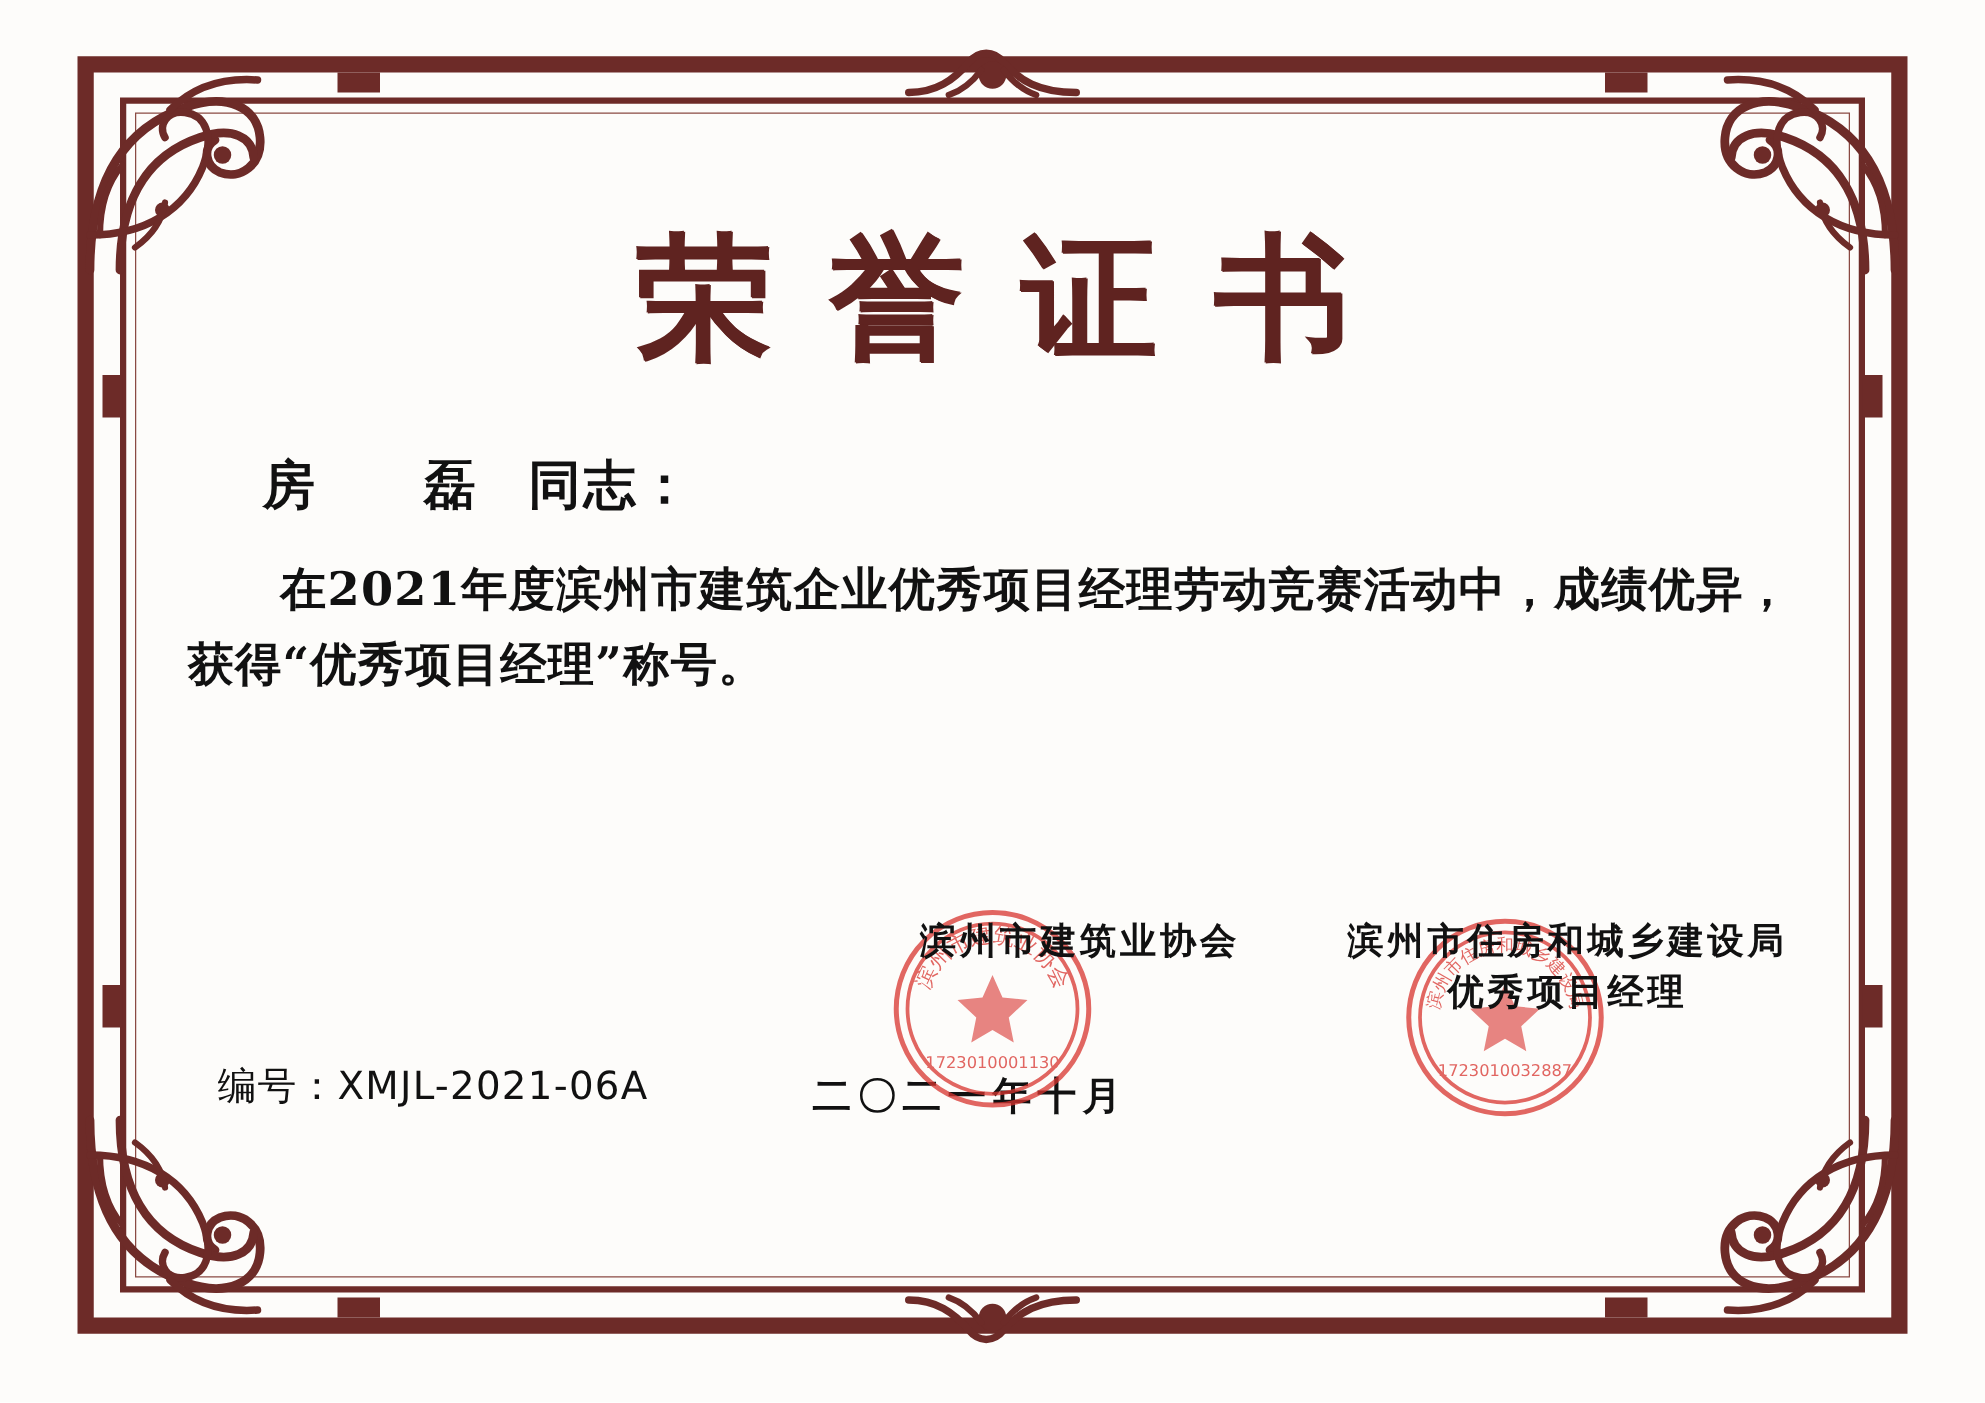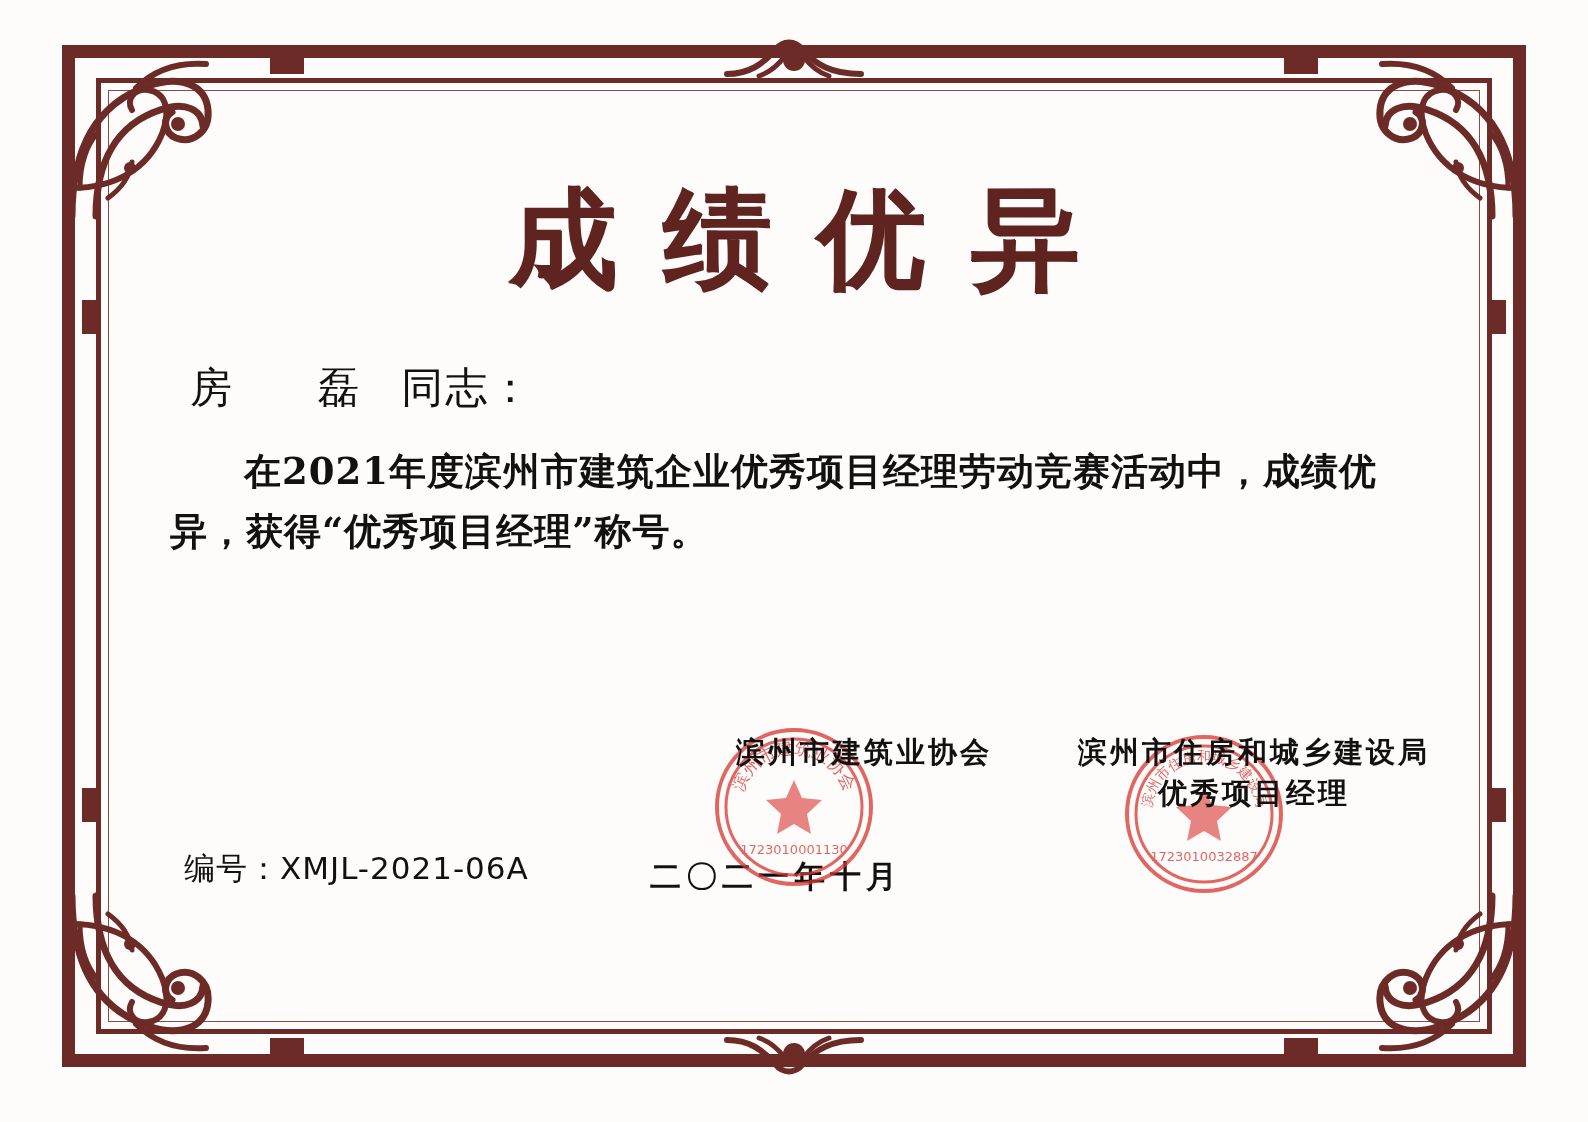--- a/index.html
+++ b/index.html
@@ -103,41 +103,40 @@
     font-size: 108px;
     letter-spacing: 46px;
     text-indent: 46px;
     margin-top: 55px;
     line-height: 1.18;
     text-shadow: 1px 1px 0 #5f2320;
   }
 
   .recipient-line {
     margin-top: 58px;
-    margin-left: 40px;
+    margin-left: 60px;
     font-size: 42px;
     color: #111;
     font-family: "DejaVu Serif", "Liberation Serif", serif;
-    font-weight: normal;
+    font-weight: bold;
     letter-spacing: 2px;
   }
   .recipient-name {
     letter-spacing: 36px;
     padding-right: 6px;
   }
 
   .body-text {
     margin-top: 26px;
     font-size: 37px;
     line-height: 1.62;
     color: #111;
     font-family: "DejaVu Serif", "Liberation Serif", serif;
     font-weight: bold;
     letter-spacing: 1px;
-    margin-left: 20px;
   }
   .body-p1 { text-indent: 74px; }
   .body-p2 { text-indent: 74px; margin-top: 8px; }
 
   
   .sign-block {
     position: absolute;
     right: 8px;
     bottom: 104px;
     width: 780px;
@@ -179,21 +178,21 @@
     color: #d8342f;
     z-index: 2;
   }
   .seal svg { width: 100%; height: 100%; display: block; }
   .seal-left  { left: 715px;  top: 728px;  width: 150px; height: 150px; }
   .seal-right { left: 1125px; top: 735px; width: 150px; height: 150px; }
 
   
   .cert-no {
     position: absolute;
-    left: 184px;
+    left: 174px;
     bottom: 232px;
     font-size: 31px;
     font-family: "DejaVu Sans", "Liberation Sans", sans-serif;
     color: #111;
     letter-spacing: 1px;
   }
 </style>
 </head>
 <body>
 
@@ -273,21 +272,21 @@
   <div class="tick tick-v" style="left:82px;  bottom:300px;"></div>
   <div class="tick tick-v" style="right:82px; top:300px;"></div>
   <div class="tick tick-v" style="right:82px; bottom:300px;"></div>
   <div class="tick tick-h" style="left:270px;  top:58px;"></div>
   <div class="tick tick-h" style="right:270px; top:58px;"></div>
   <div class="tick tick-h" style="left:270px;  bottom:68px;"></div>
   <div class="tick tick-h" style="right:270px; bottom:68px;"></div>
 
   <div class="content">
 
-    <div class="title">成绩优异</div>
+    <div class="title">荣誉证书</div>
 
     <div class="recipient-line">
       <span class="recipient-name">房  磊</span><span>同志：</span>
     </div>
 
     <div class="body-text">
       <div class="body-p1">在2021年度滨州市建筑企业优秀项目经理劳动竞赛活动中，成绩优异，获得“优秀项目经理”称号。</div>
     </div>
 
     <div class="sign-block">

